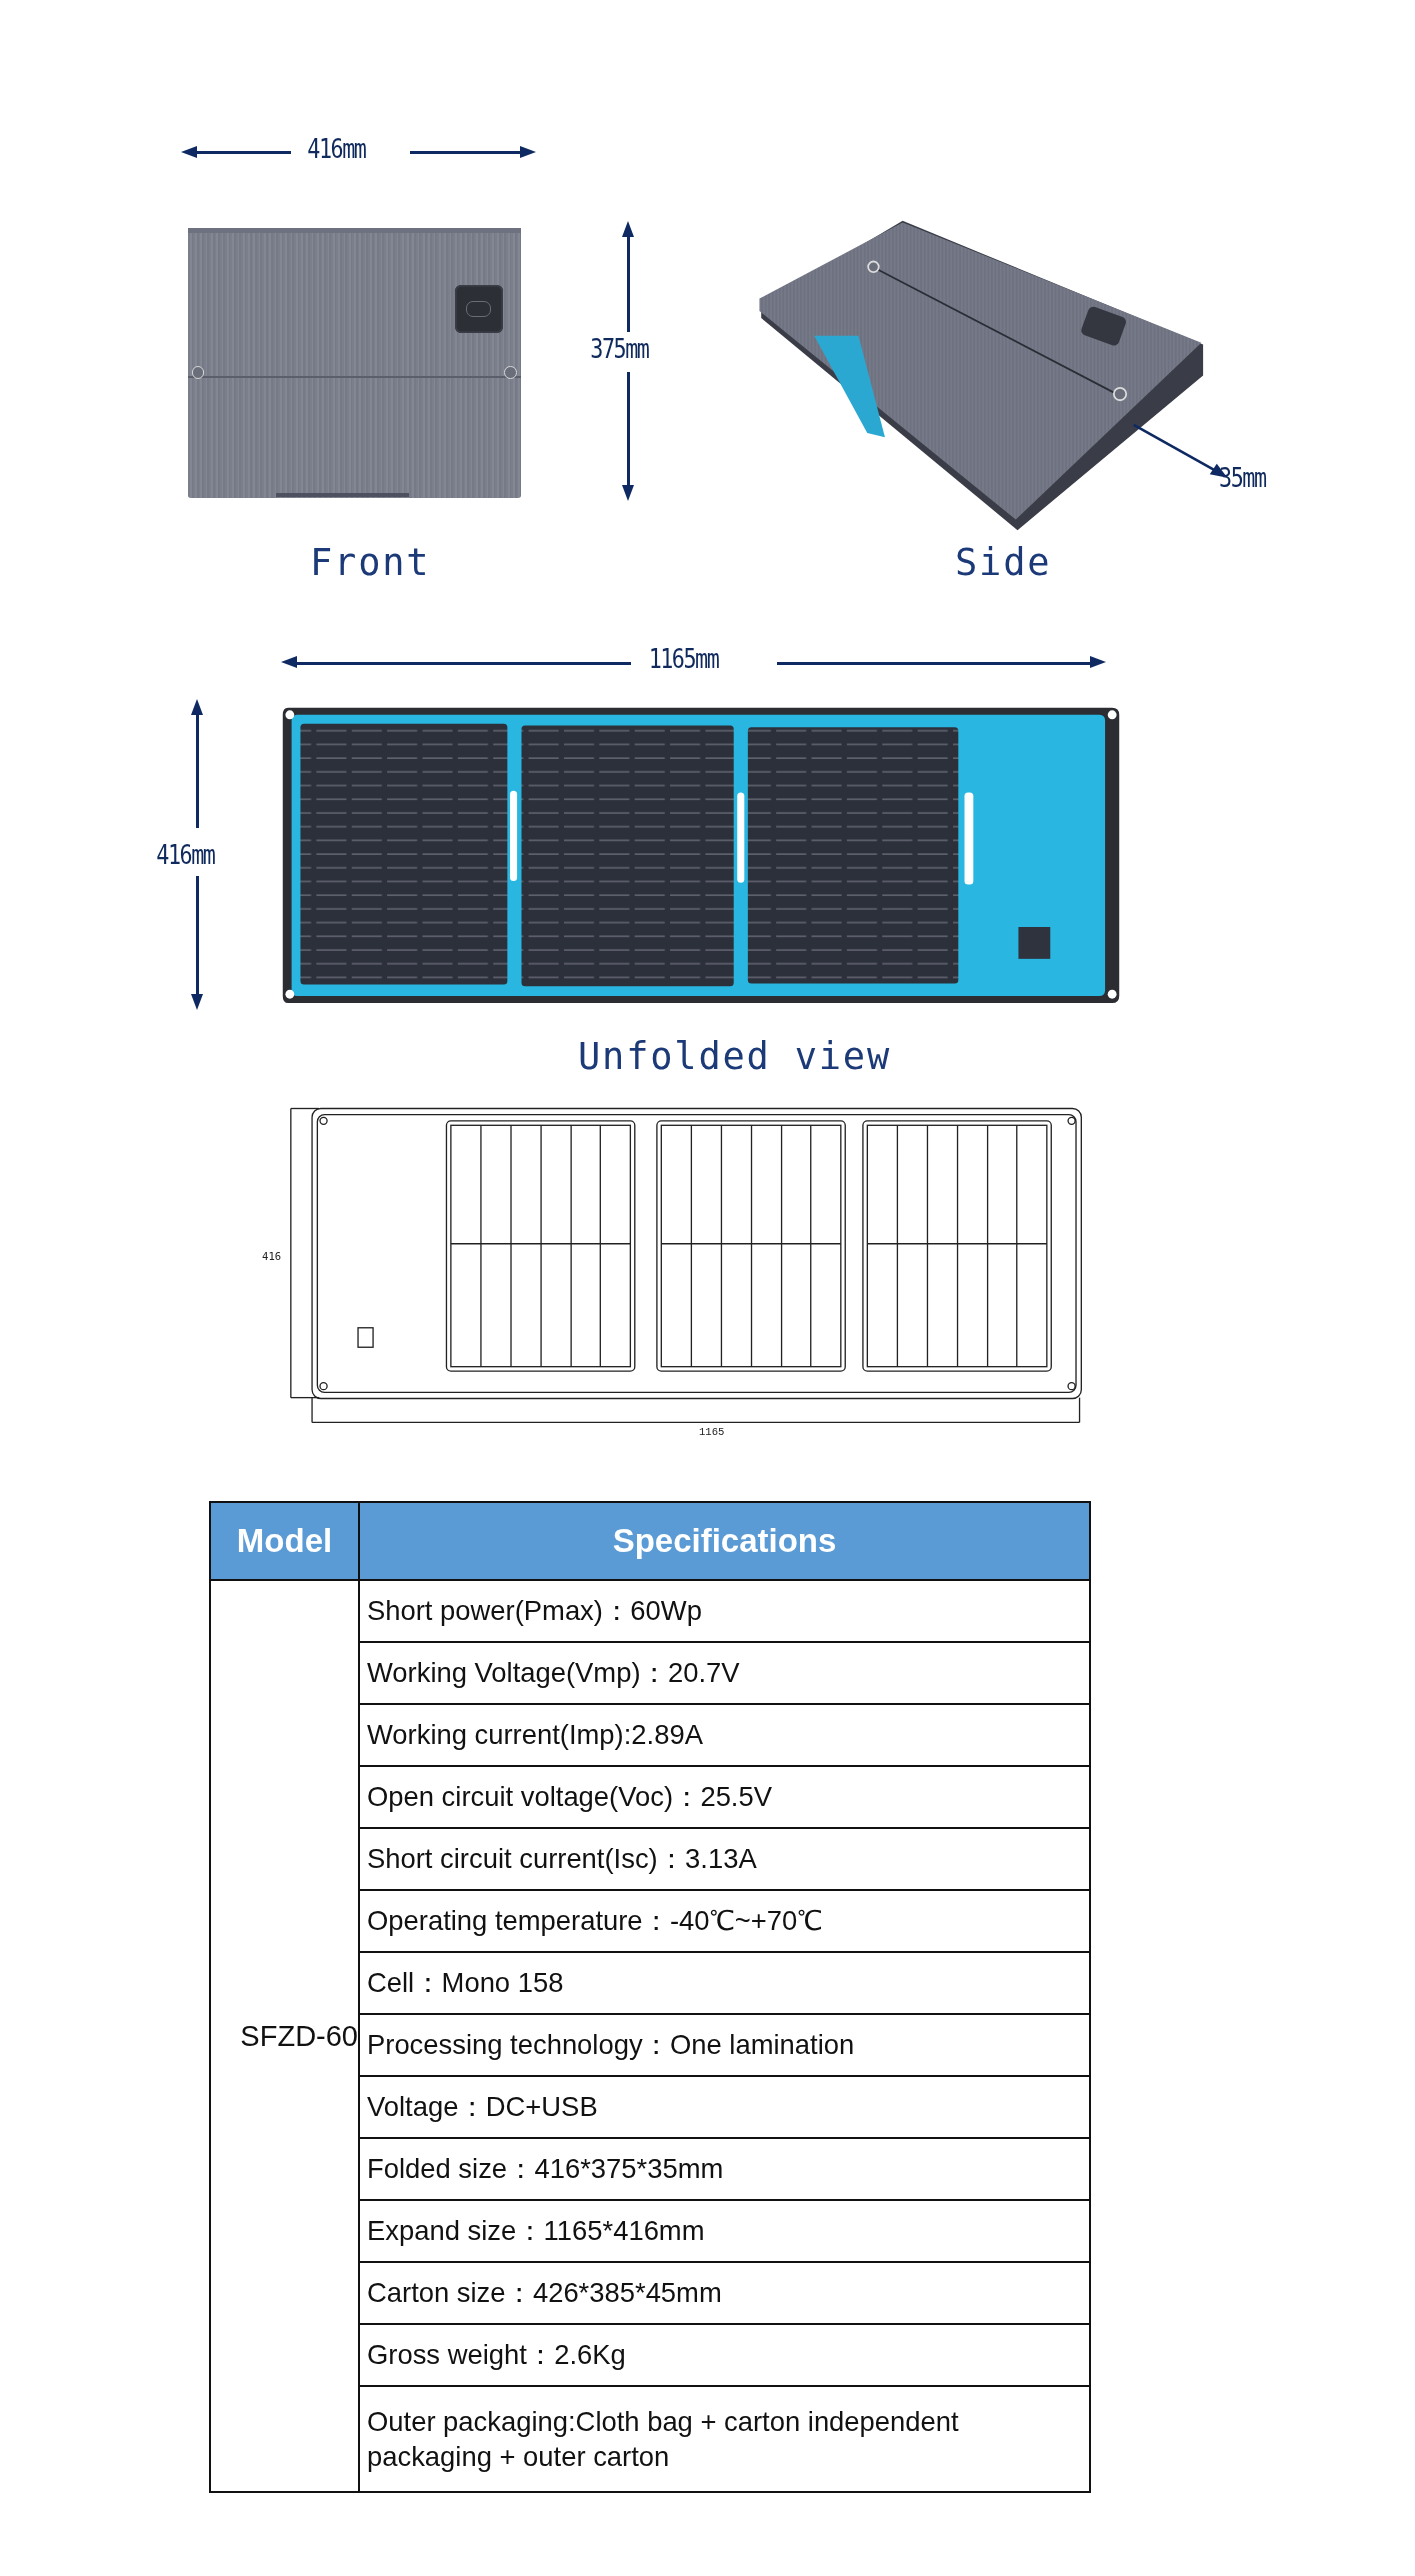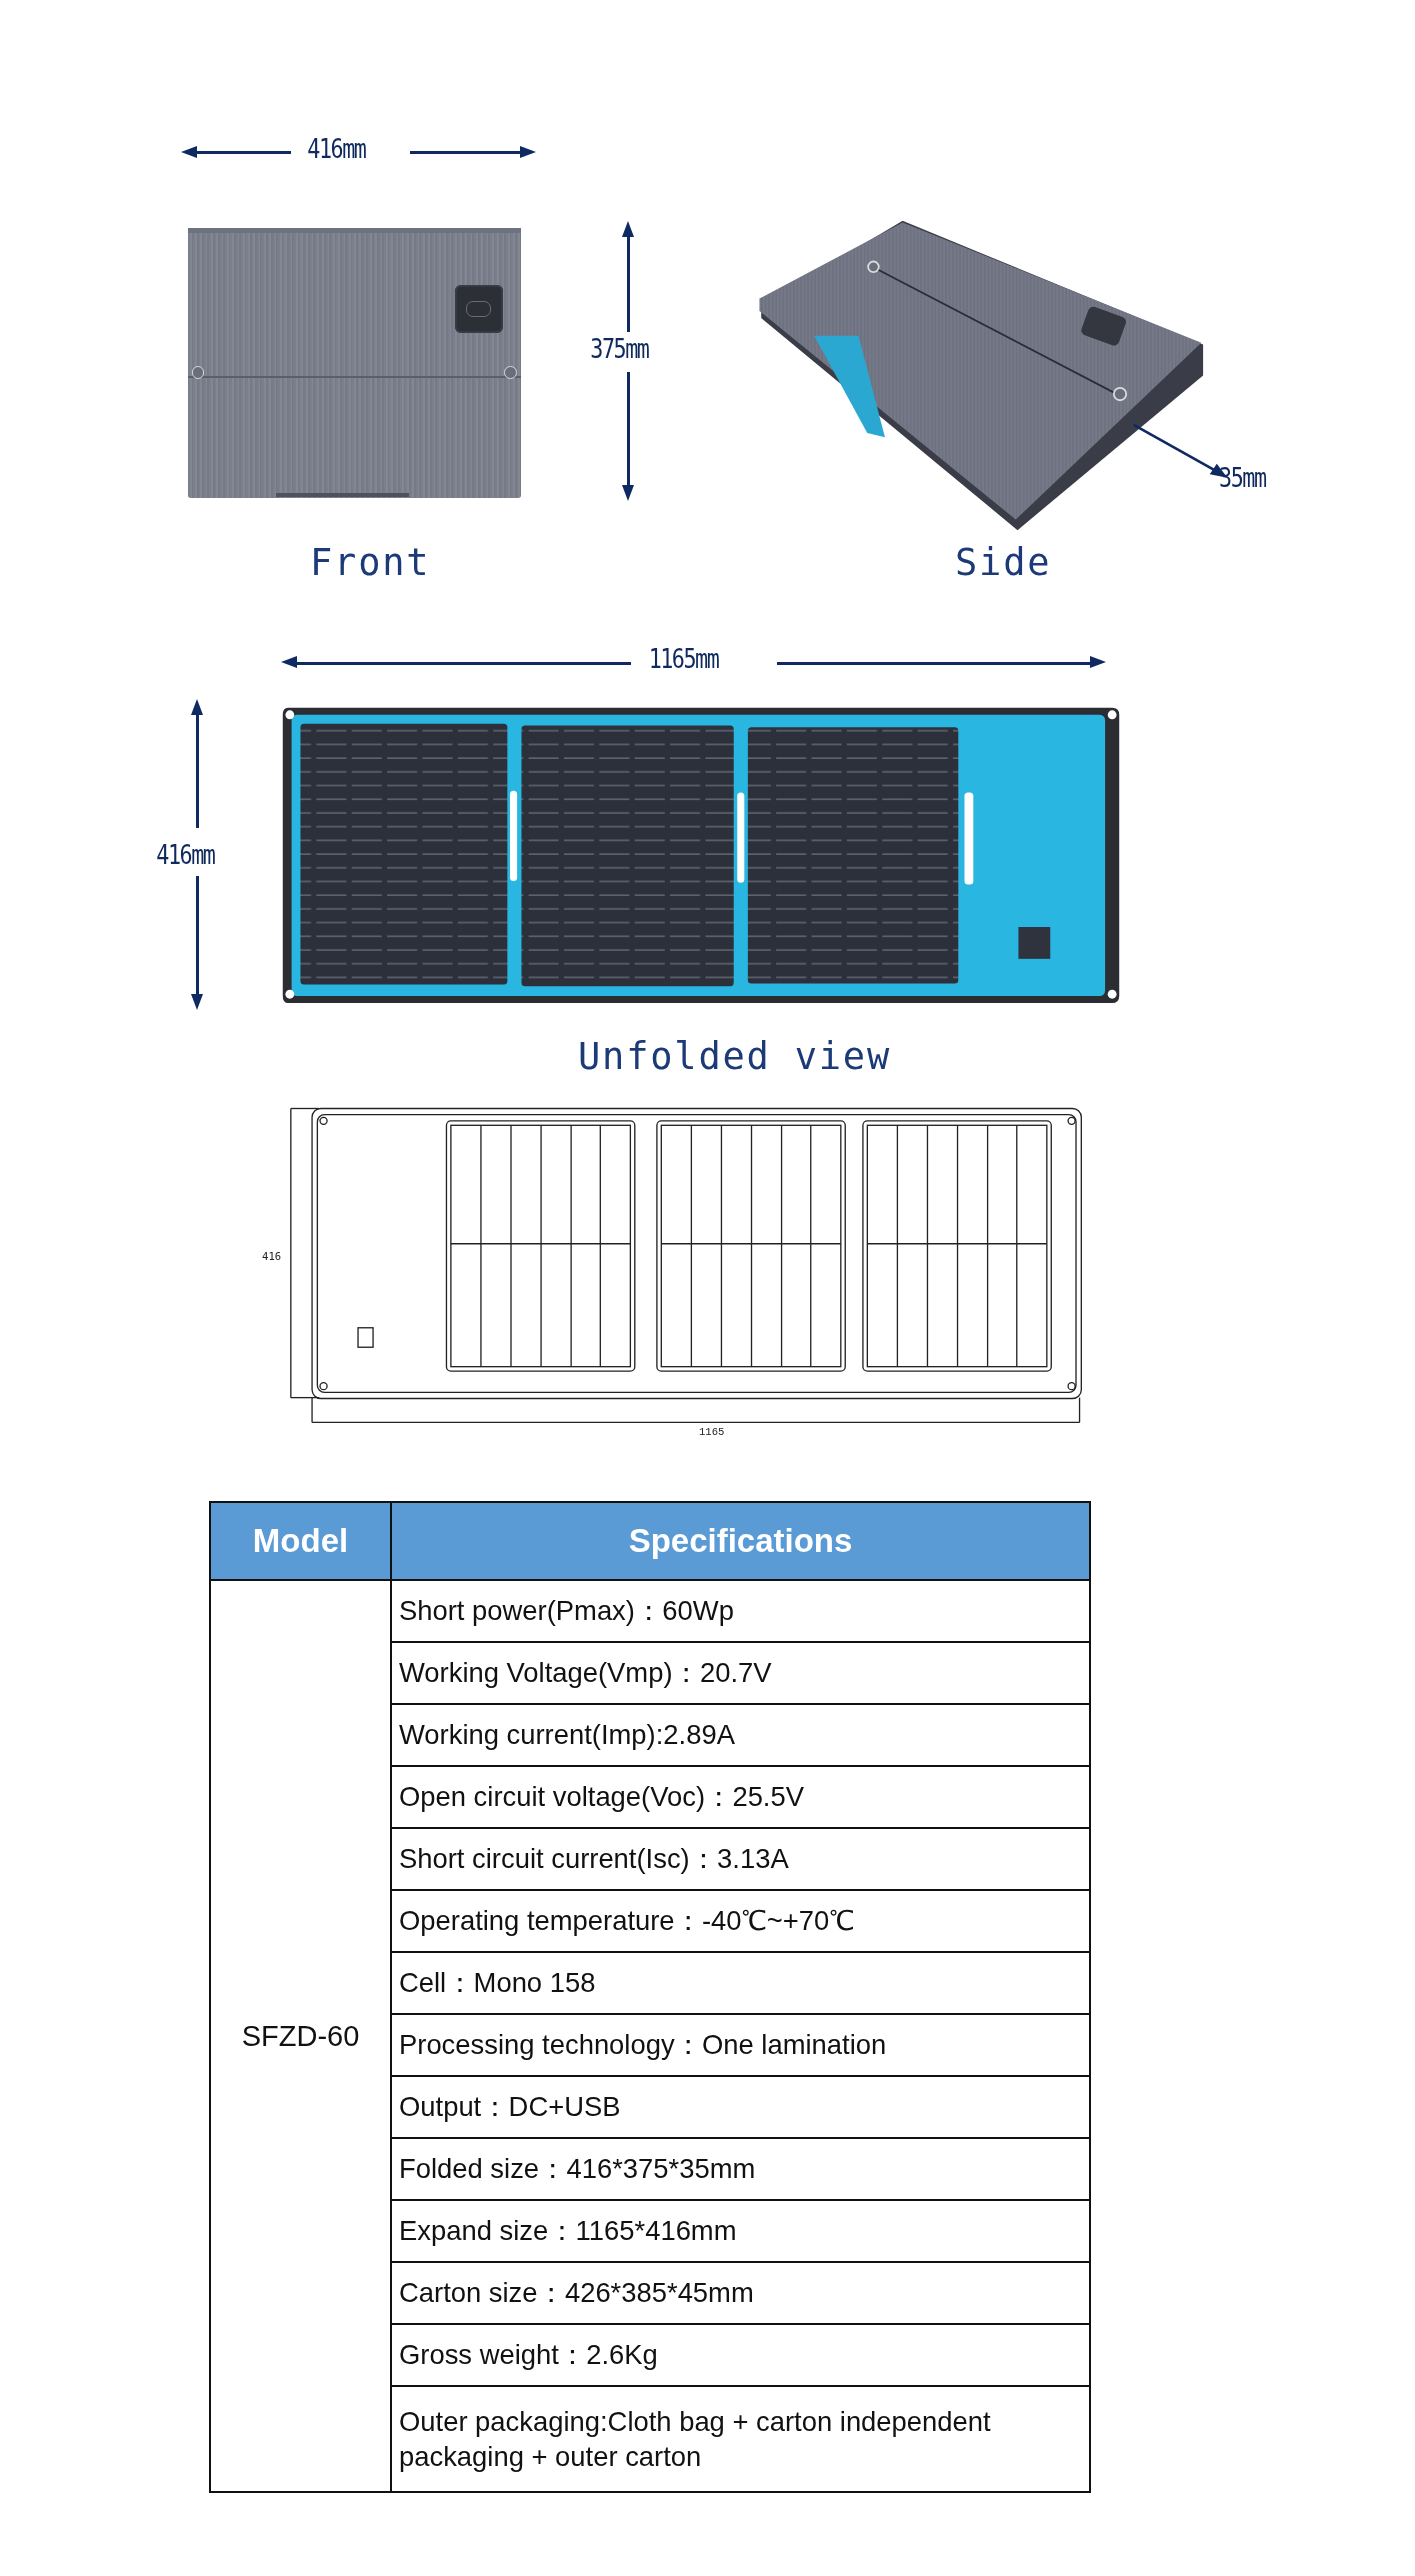--- a/index.html
+++ b/index.html
@@ -14,21 +14,21 @@
   .arrow-r { border-top:6.2px solid transparent; border-bottom:6.2px solid transparent; border-left:16px solid #0f2a62; }
   .arrow-u { border-left:6.2px solid transparent; border-right:6.2px solid transparent; border-bottom:16px solid #0f2a62; }
   .arrow-d { border-left:6.2px solid transparent; border-right:6.2px solid transparent; border-top:16px solid #0f2a62; }
 
   .fabric { background: repeating-linear-gradient(90deg, #7b7f8c 0 1.8px, #838794 1.8px 3.5px, #767a87 3.5px 5.3px); }
 
   
   .spec-table { position:absolute; left:209px; top:1501px; width:882px; border:2.7px solid #111; border-collapse:collapse; }
   .spec-table th { background:#5b9bd5; color:#fff; font-weight:bold; font-size:33px; height:76px; border:2.7px solid #111; padding:0; }
   .spec-table td { border:2.7px solid #111; font-size:27.4px; color:#111; height:60px; padding:0 0 0 7px; vertical-align:middle; }
-  .spec-table td.model { width:147px; text-align:center; padding:16px; font-size:29px; }
+  .spec-table td.model { width:147px; text-align:right; padding:0; font-size:29px; }
   .spec-table td.tall { height:104px; line-height:35px; }
 </style>
 </head>
 <body>
 
 <div>
   <div class="arrow-l" style="left:181px;top:146px;"></div>
   <div class="hline" style="left:195px;top:151px;width:96px;"></div>
   <div class="dim-label" style="left:301px;top:133px;">416mm</div>
   <div class="hline" style="left:410px;top:151px;width:113px;"></div>
@@ -191,21 +191,21 @@
     <tr>
         <td>Operating temperature：-40℃~+70℃</td>
       </tr>
     <tr>
         <td>Cell：Mono 158</td>
       </tr>
     <tr>
         <td>Processing technology：One lamination</td>
       </tr>
     <tr>
-        <td>Output：DC+USB</td>
+        <td>Voltage：DC+USB</td>
       </tr>
     <tr>
         <td>Folded size：416*375*35mm</td>
       </tr>
     <tr>
         <td>Expand size：1165*416mm</td>
       </tr>
     <tr>
         <td>Carton size：426*385*45mm</td>
       </tr>

